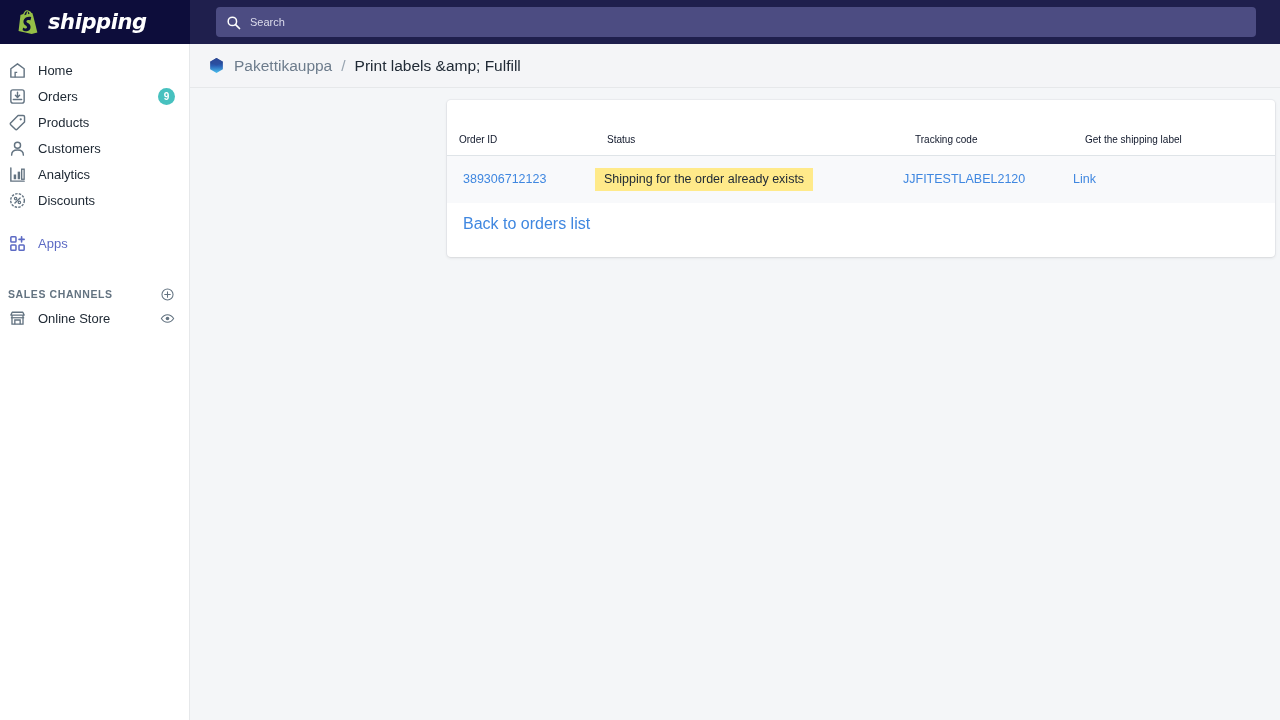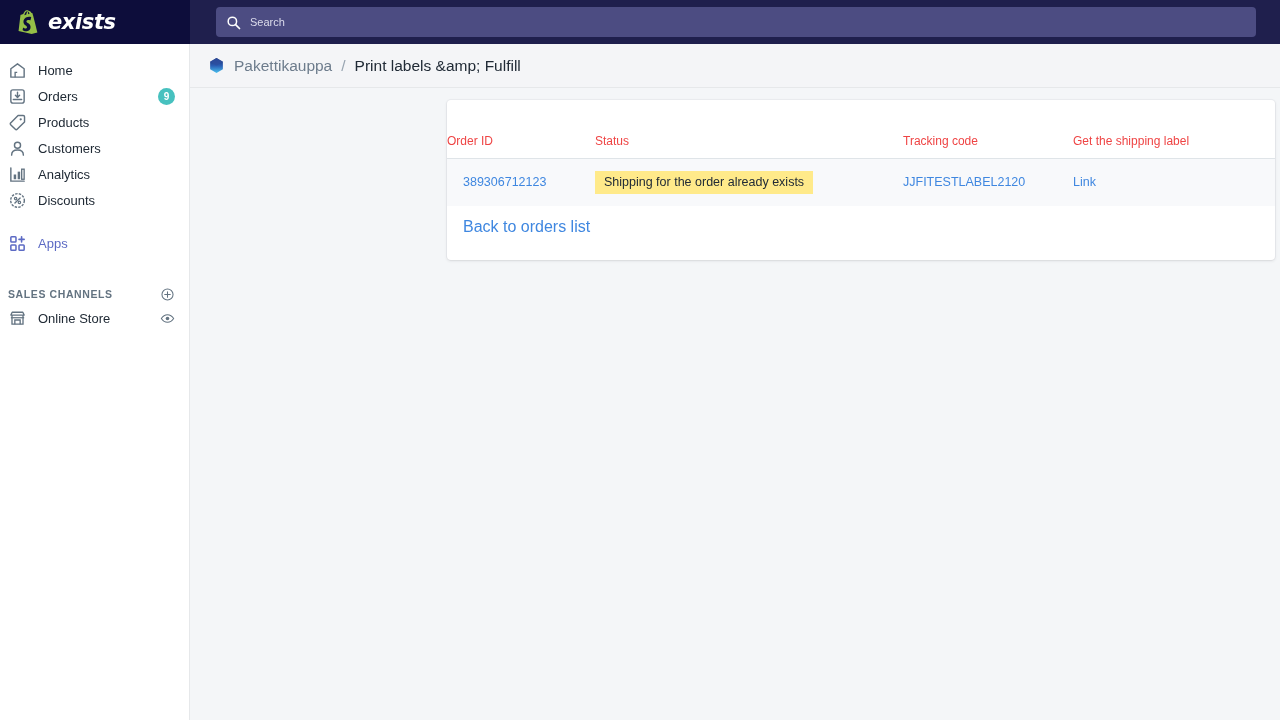--- a/index.html
+++ b/index.html
@@ -82,22 +82,22 @@
     background: #f4f6f8;
   }
   .card {
     position: absolute; left: 257px; top: 12px; width: 828px;
     background: #ffffff; border-radius: 4px;
     box-shadow: 0 0 0 1px rgba(63,63,68,0.04), 0 1px 3px rgba(63,63,68,0.13);
     padding: 0 0 24px 0;
   }
   table.grid { width: 100%; border-collapse: collapse; table-layout: fixed; }
   table.grid th {
-    text-align: left; font-size: 12px; font-weight: normal; color: #ef4444;
-    padding: 34px 0 10px 0; border-bottom: 1px solid #dfe4e8;
+    text-align: left; font-size: 10px; font-weight: normal; color: #0f172a;
+    padding: 34px 0 10px 12px; border-bottom: 1px solid #dfe4e8;
   }
   table.grid td {
     font-size: 12.5px; color: #212b36; padding: 12px 0; vertical-align: middle;
   }
   tr.data-row td { background: #f8f9fb; }
   tr.data-row td:first-child { padding-left: 16px; }
   .col-order { width: 148px; }
   .col-status { width: 308px; }
   .col-track { width: 170px; }
   .col-label { width: 190px; }
@@ -112,21 +112,21 @@
 </head>
 <body>
 
 <div class="app">
 
   <div class="topbar">
     <div class="logo-zone">
       <svg class="shopify-bag" viewBox="0 0 24 26">
         <path d="M15.6 3.2c-.3-.1-.7 0-.9.1-.1-.5-.4-1.1-.9-1.6-.6-.6-1.3-.8-2-.6-.1-.2-.3-.4-.5-.6C10.6 0 9.6-.1 8.6.4 7.3 1 6.3 2.5 5.7 4.4L3.4 5.1c-.7.2-.7.2-.8 1L.6 22.8 14.9 26l6.3-1.6S16 3.4 15.6 3.2zM12.6 4l-1.5.5c0-.9-.1-2.1-.5-2.9 1 .2 1.7 1.4 2 2.4zM9.8 1.3c.2 0 .4.1.6.2-.6.7-1.1 1.8-1.3 3.4l-2.1.6C7.4 3.3 8.5 1.5 9.8 1.3zm-.6 11.2c.1 1.6 4.3 1.9 4.5 5.6.2 2.9-1.5 4.9-4 5.1-3 .2-4.7-1.6-4.7-1.6l.6-2.7s1.7 1.3 3 1.2c.9 0 1.2-.7 1.2-1.3-.1-2.1-3.6-2-3.8-5.4C5.8 10.6 7.7 7.7 12 7.4c1.6-.1 2.4.3 2.4.3l-.9 3.6s-1.1-.5-2.4-.4c-1.9.1-1.9 1.3-1.9 1.6z" fill="#95bf47"></path>
       </svg>
-      <span class="logo-word">exists</span>
+      <span class="logo-word">shipping</span>
     </div>
     <div class="search-wrap">
       <div class="search-field">
         <svg class="search-icon" viewBox="0 0 20 20">
           <circle cx="8.5" cy="8.5" r="5.6" fill="none" stroke="#ffffff" stroke-width="2"></circle>
           <line x1="12.8" y1="12.8" x2="18" y2="18" stroke="#ffffff" stroke-width="2.3" stroke-linecap="round"></line>
         </svg>
         <span class="search-ph">Search</span>
       </div>
     </div>

